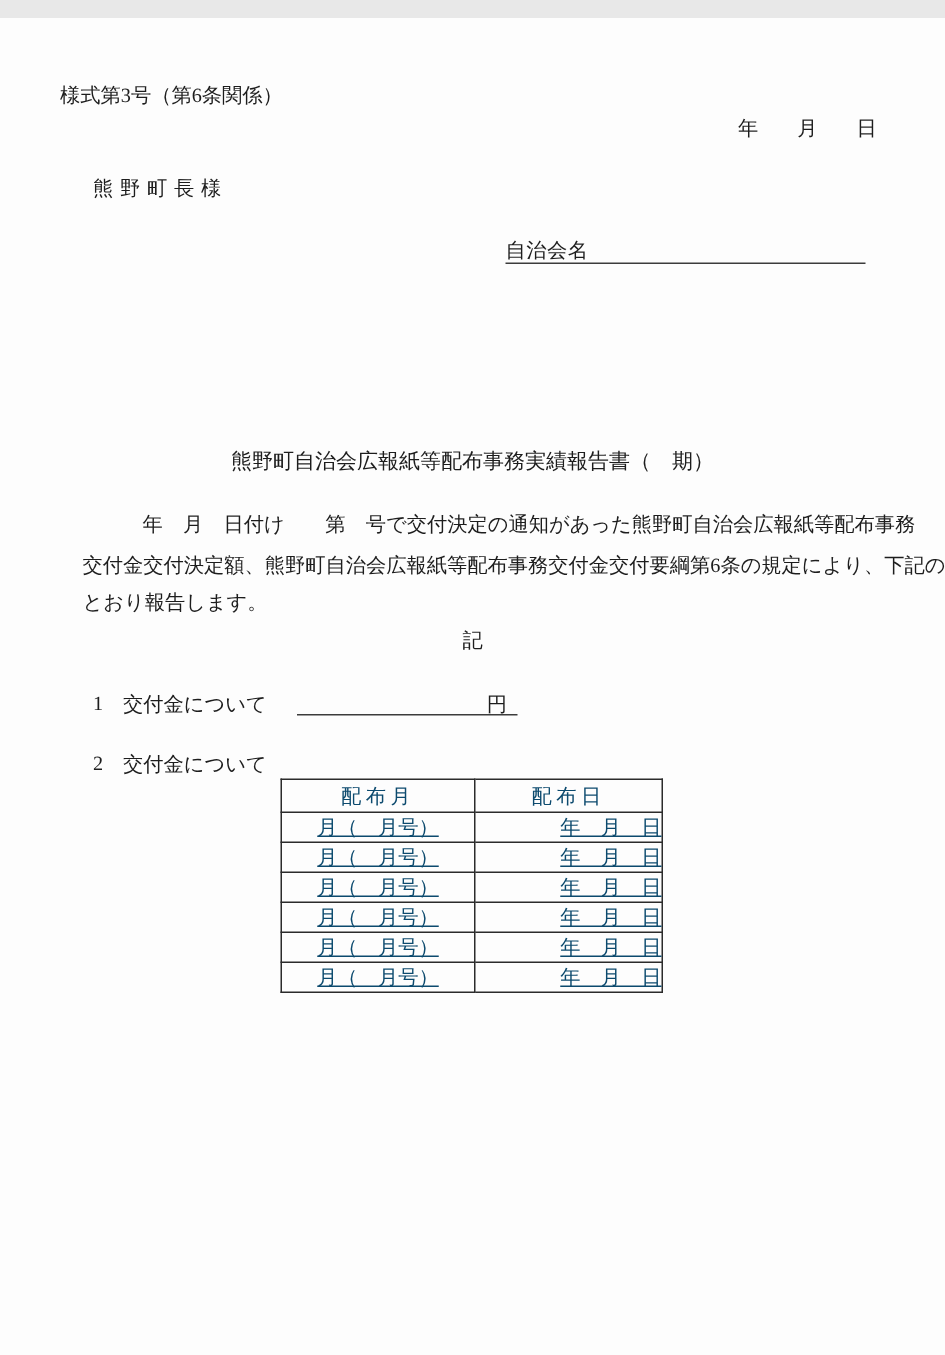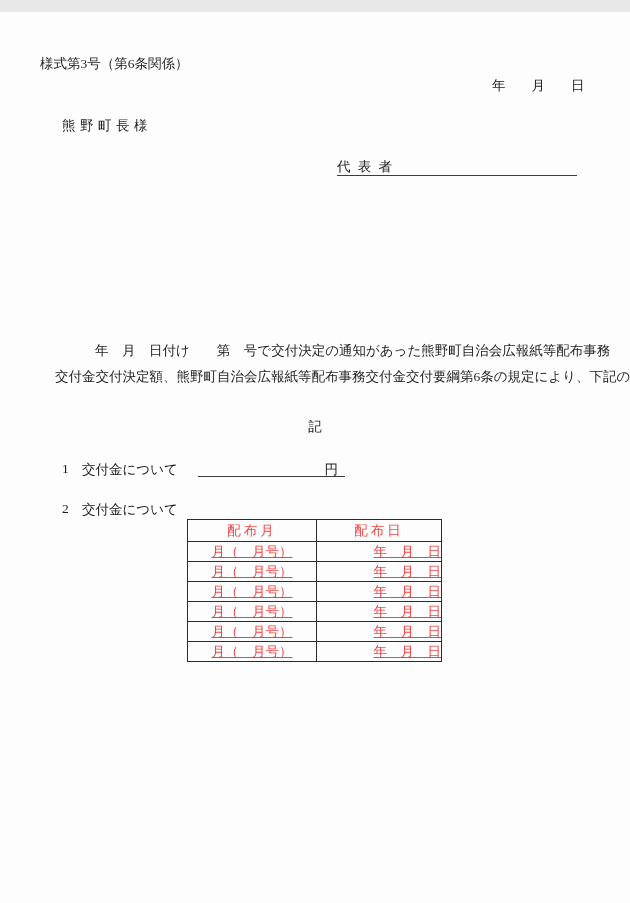--- a/index.html
+++ b/index.html
@@ -49,21 +49,21 @@
     position:absolute; left:198px; top:0;
     width:147px; height:16px;
     border-bottom:1px solid #3c3c3c;
     text-align:right; padding-right:7px;
     box-sizing:border-box;
   }
 
   .table-wrap { left:187px; top:507px; }
   table.dist {
     border-collapse:collapse;
-    font-size:13.5px; color:#ef4444;
+    font-size:13.5px; color:#0c4a6e;
   }
   table.dist th, table.dist td {
     border:1px solid #2b2b2b;
     font-weight:normal;
     vertical-align:middle;
     padding:0;
   }
   table.dist th { height:21px; text-align:center; letter-spacing:3px; }
   th.col-month, td.cell-month { width:128px; }
   th.col-date,  td.cell-date  { width:124px; }
@@ -81,28 +81,30 @@
   <div class="abs header-date">
     <span>年</span>
     <span>月</span>
     <span>日</span>
   </div>
 
   <div class="abs addressee">熊野町長様</div>
 
   <div class="abs signature-block">
     <div class="sig-row">
-      <span class="sig-label">代表者</span>
+      <span class="sig-label">自治会名</span>
     </div>
   </div>
 
+  <div class="abs doc-title">熊野町自治会広報紙等配布事務実績報告書（　期）</div>
 
   <div class="abs paragraph">
     <div class="para-line indent">年　月　日付け　　第　号で交付決定の通知があった熊野町自治会広報紙等配布事務</div>
     <div class="para-line">交付金交付決定額、熊野町自治会広報紙等配布事務交付金交付要綱第6条の規定により、下記の</div>
+    <div class="para-line">とおり報告します。</div>
   </div>
 
   <div class="abs record-marker">記</div>
 
   <div class="abs item-row item1">
     <span class="item-number">1</span>
     <span class="item-label">交付金について</span>
     <span class="amount-blank">
       <span>円</span>
     </span>

